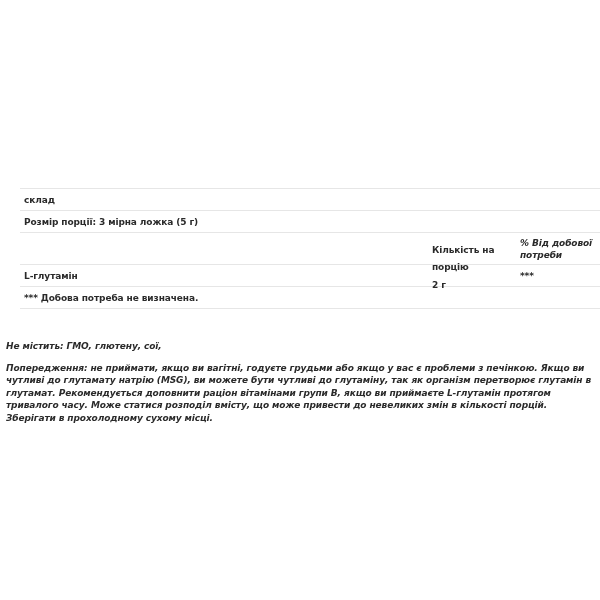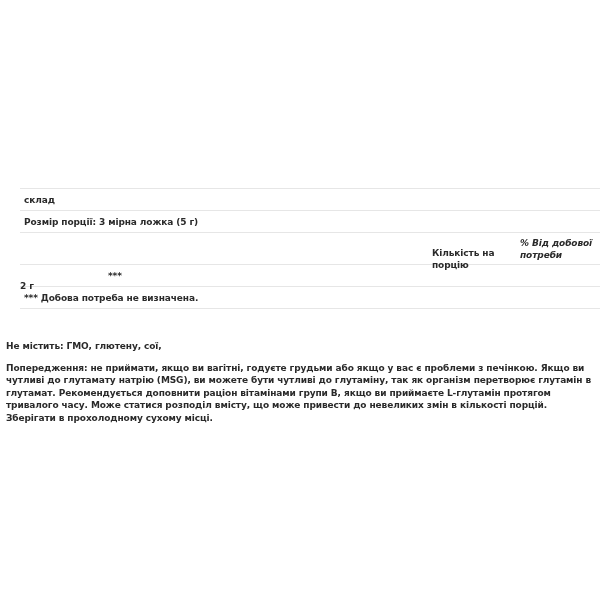--- a/index.html
+++ b/index.html
@@ -30,54 +30,56 @@
       font-size: 9px;
       font-weight: bold;
       color: #2a2a2a;
       letter-spacing: -0.1px;
     }
     .row.single { height: 22px; padding-left: 4px; }
     .row.header { height: 32px; }
     .row.ingredient { height: 22px; }
     .row.note { height: 22px; padding-left: 4px; }
     .c1 { width: 412px; padding-left: 4px; box-sizing: border-box; }
-    .c2 { width: 88px; line-height: 12px; margin-top: 20px; }
+    .c2 { width: 88px; line-height: 17px; margin-top: 20px; }
     .c3 { width: 87px; line-height: 12px; font-style: italic; }
     .footer {
       position: absolute;
       left: 6px;
       top: 340px;
       width: 590px;
       font-size: 9px;
       font-weight: bold;
       color: #2a2a2a;
       letter-spacing: -0.1px;
     }
     .footer p {
       margin: 0;
       line-height: 12.5px;
+      font-style: italic;
     }
     .footer .contains { margin-bottom: 9px; }
   </style>
 </head>
 <body>
 
 <div class="facts">
   <div class="row single">
     <span>склад</span>
   </div>
   <div class="row single">
     <span>Розмір порції: 3 мірна ложка (5 г)</span>
   </div>
   <div class="row header">
     <div class="c1"></div>
     <div class="c2">Кількість на порцію</div>
     <div class="c3">% Від добової потреби</div>
   </div>
   <div class="row ingredient">
+    <div class="c1">L-глутамін</div>
     <div class="c2">2 г</div>
     <div class="c3">***</div>
   </div>
   <div class="row note">
     <span>*** Добова потреба не визначена.</span>
   </div>
 </div>
 
 <div class="footer">
   <p class="contains">Не містить: ГМО, глютену, сої,</p>

